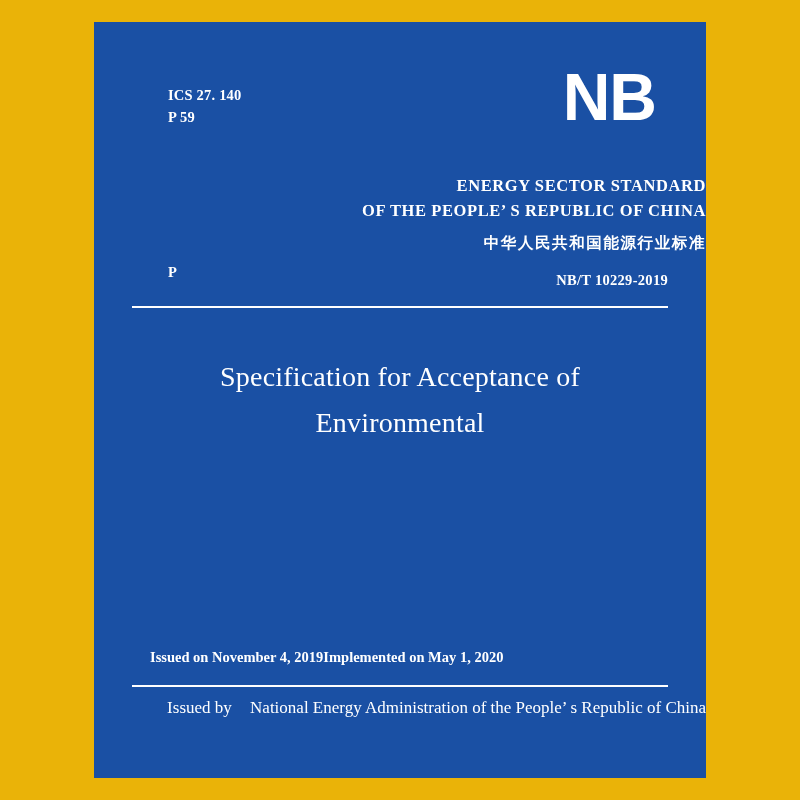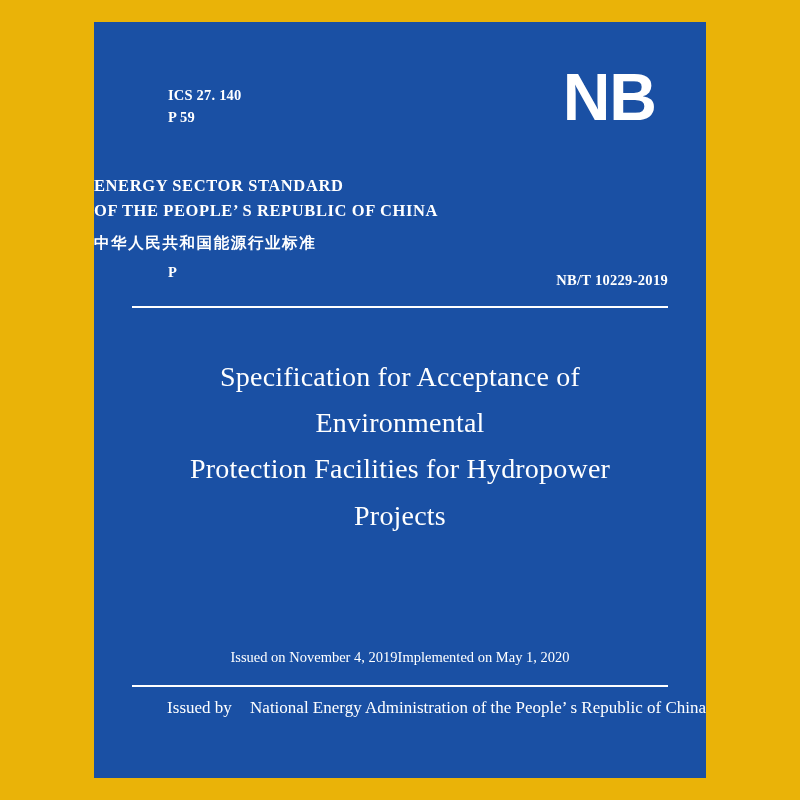--- a/index.html
+++ b/index.html
@@ -46,21 +46,21 @@
     font-size: 66px;
     font-weight: bold;
     letter-spacing: -1px;
     line-height: 1;
   }
   .title-block {
     position: absolute;
     left: 0;
     right: 0;
     top: 152px;
-    text-align: left;
+    text-align: right;
   }
   .title-en1, .title-en2 {
     font-size: 16.5px;
     font-weight: bold;
     letter-spacing: 0.6px;
     line-height: 1.5;
   }
   .title-cn {
     margin-top: 9px;
     font-size: 15.5px;
@@ -119,23 +119,23 @@
     font-weight: bold;
     letter-spacing: 2px;
     font-family: "DejaVu Sans", "Liberation Sans", sans-serif;
   }
   .dates {
     position: absolute;
     left: 56px;
     right: 56px;
     top: 627px;
     display: flex;
-    justify-content: center;
+    justify-content: flex-start;
     font-size: 14.5px;
-    font-weight: normal;
+    font-weight: bold;
   }
   .issuer {
     position: absolute;
     left: 0;
     right: 0;
     top: 676px;
     text-align: right;
     font-size: 17px;
     font-weight: normal;
   }
@@ -162,21 +162,20 @@
 
     <div class="code-row">
       <div class="code-left">P</div>
       <div class="code-right">NB/T 10229-2019</div>
     </div>
 
     <div class="rule rule-top"></div>
 
     <div class="main-title">
       <div class="mt-line">Specification for Acceptance of Environmental</div>
-      <div class="mt-line">Protection Facilities for Hydropower Projects</div>
     </div>
 
     <div class="dates">
       <div>Issued on November 4, 2019</div>
       <div>Implemented on May 1, 2020</div>
     </div>
 
     <div class="rule rule-bottom"></div>
 
     <div class="issuer">

